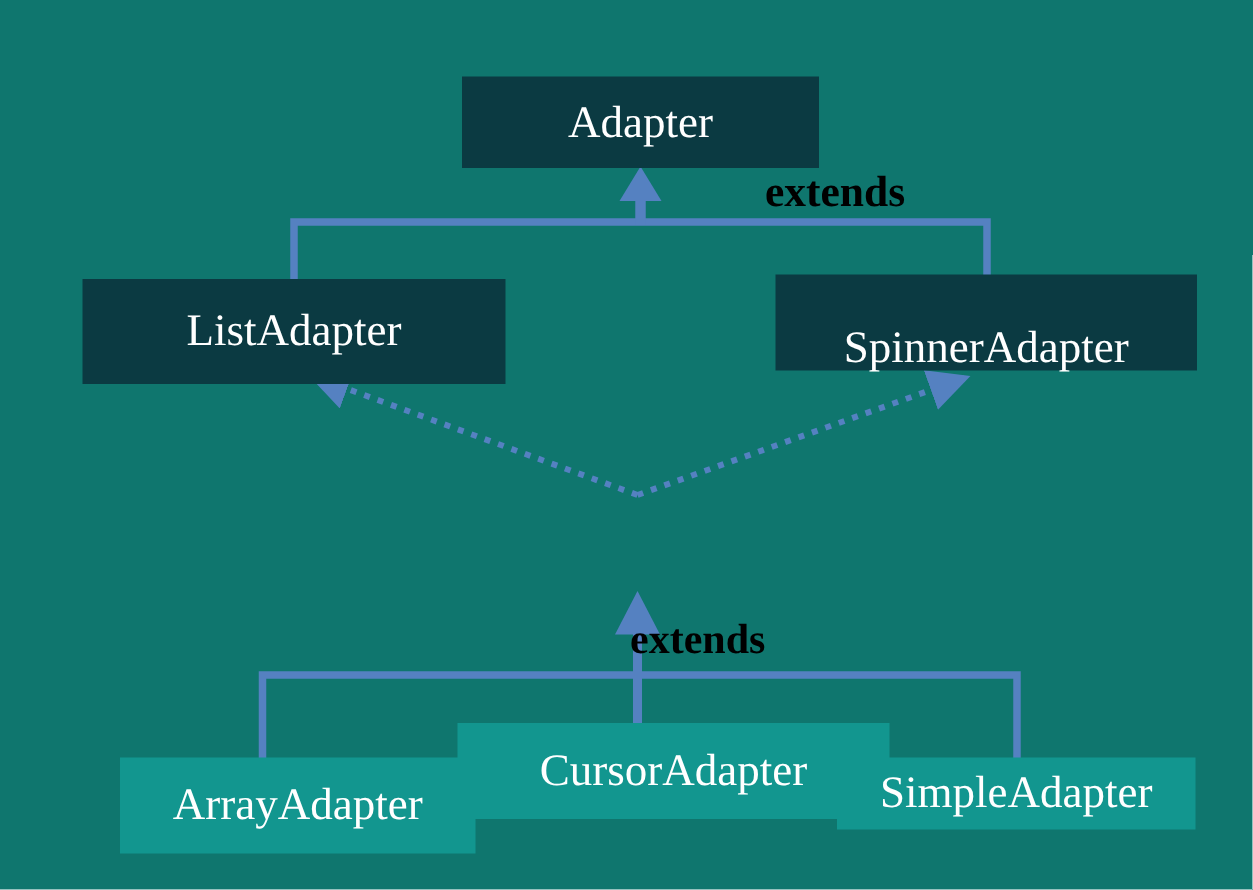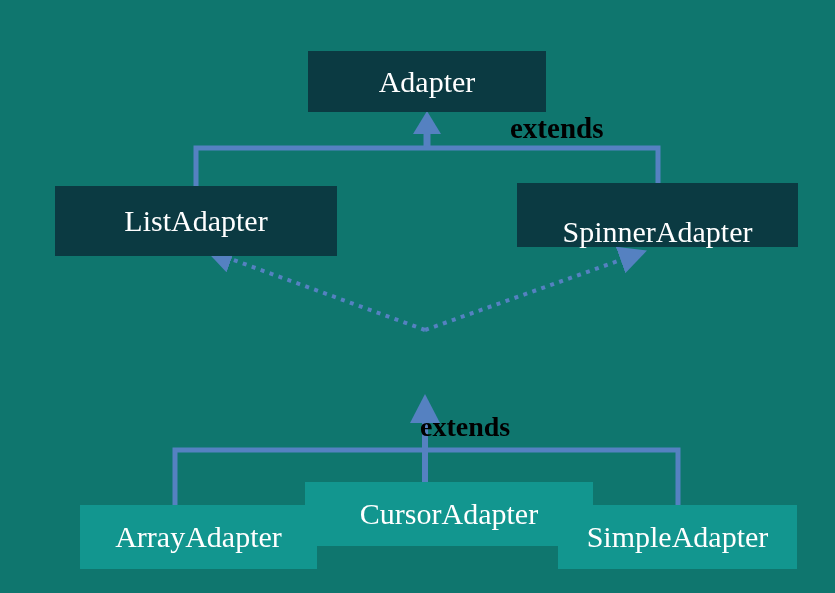--- a/index.html
+++ b/index.html
@@ -34,21 +34,21 @@
   }
   .node-dark { background: #0b3a42; }
   .node-teal { background: #12968f; }
 
   .node-adapter  { left: 308px; top: 51px;  width: 238px; height: 61px; }
   .node-list     { left: 55px;  top: 186px; width: 282px; height: 70px; }
   .node-spinner  { left: 517px; top: 183px; width: 281px; height: 64px; align-items: flex-end; }
   .node-base     { left: 307px; top: 331px; width: 235px; height: 62px; }
   .node-array    { left: 56px;  top: 505px; width: 237px; height: 64px; margin-left: 24px; }
   .node-cursor   { left: 305px; top: 482px; width: 288px; height: 64px; }
-  .node-simple   { left: 558px; top: 505px; width: 239px; height: 64px; }
+  .node-simple   { left: 558px; top: 505px; width: 239px; height: 48px; }
 
   .edge-label {
     position: absolute;
     color: #000000;
     font-weight: bold;
     text-align: left;
     line-height: 1;
   }
   .label-extends-top    { left: 510px; top: 114px; width: 180px; font-size: 29px; }
   .label-implements     { left: 325px; top: 260px; width: 200px; font-size: 30px; }

